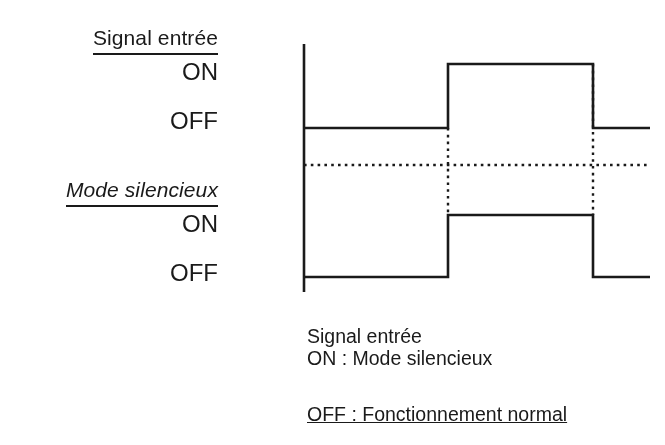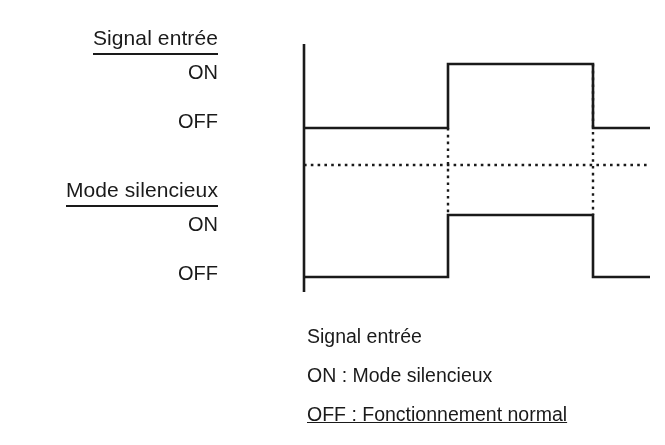--- a/index.html
+++ b/index.html
@@ -45,21 +45,21 @@
   .group-title .txt {
     display: inline-block;
     border-bottom: 2.2px solid #1a1a1a;
     padding-bottom: 3px;
   }
 
   .level-label {
     position: absolute;
     right: 2px;
     white-space: nowrap;
-    font-size: 20px;
+    font-size: 24px;
     line-height: 22px;
     color: #1a1a1a;
   }
 
   
   #wave-svg {
     position: absolute;
     left: 0;
     top: 0;
   }
@@ -85,21 +85,21 @@
 
   <div class="label-col">
     <div class="group-title" style="top:26px;">
       <span class="txt">Signal entrée</span>
     </div>
     <div class="level-label" style="top:61px;">ON</div>
     <div class="level-label" style="top:110px;">OFF</div>
   </div>
 
   <div class="label-col">
-    <div class="group-title" style="top:178px;">
+    <div class="group-title" style="top:178px;font-style:italic;">
       <span class="txt">Mode silencieux</span>
     </div>
     <div class="level-label" style="top:213px;">ON</div>
     <div class="level-label" style="top:262px;">OFF</div>
   </div>
 
   <svg id="wave-svg" width="665" height="445" viewBox="0 0 665 445">
 
     <line x1="304" y1="44" x2="304" y2="292" stroke="#1a1a1a" stroke-width="2.6" stroke-linecap="butt"></line>
 
@@ -108,17 +108,17 @@
     <polyline points="304,277 448,277 448,215 593,215 593,277 650,277" fill="none" stroke="#1a1a1a" stroke-width="2.6" stroke-linejoin="miter" stroke-linecap="butt"></polyline>
 
     <line x1="304" y1="165" x2="650" y2="165" stroke="#1a1a1a" stroke-width="2.4" stroke-dasharray="2.6 4.2" stroke-linecap="butt"></line>
 
     <line x1="448" y1="128" x2="448" y2="215" stroke="#1a1a1a" stroke-width="2.4" stroke-dasharray="2.6 4.2" stroke-linecap="butt"></line>
     <line x1="593" y1="64" x2="593" y2="215" stroke="#1a1a1a" stroke-width="2.4" stroke-dasharray="2.6 4.2" stroke-linecap="butt"></line>
   </svg>
 
   <div class="legend">
     <div class="legend-line" style="top:325px;">Signal entrée</div>
-    <div class="legend-line" style="top:364px;">ON : Mode silencieux</div>
+    <div class="legend-line" style="top:347px;">ON : Mode silencieux</div>
     <div class="legend-line" style="top:403px;text-decoration:underline;">OFF : Fonctionnement normal</div>
   </div>
 
 </div>
 
 </body></html>

